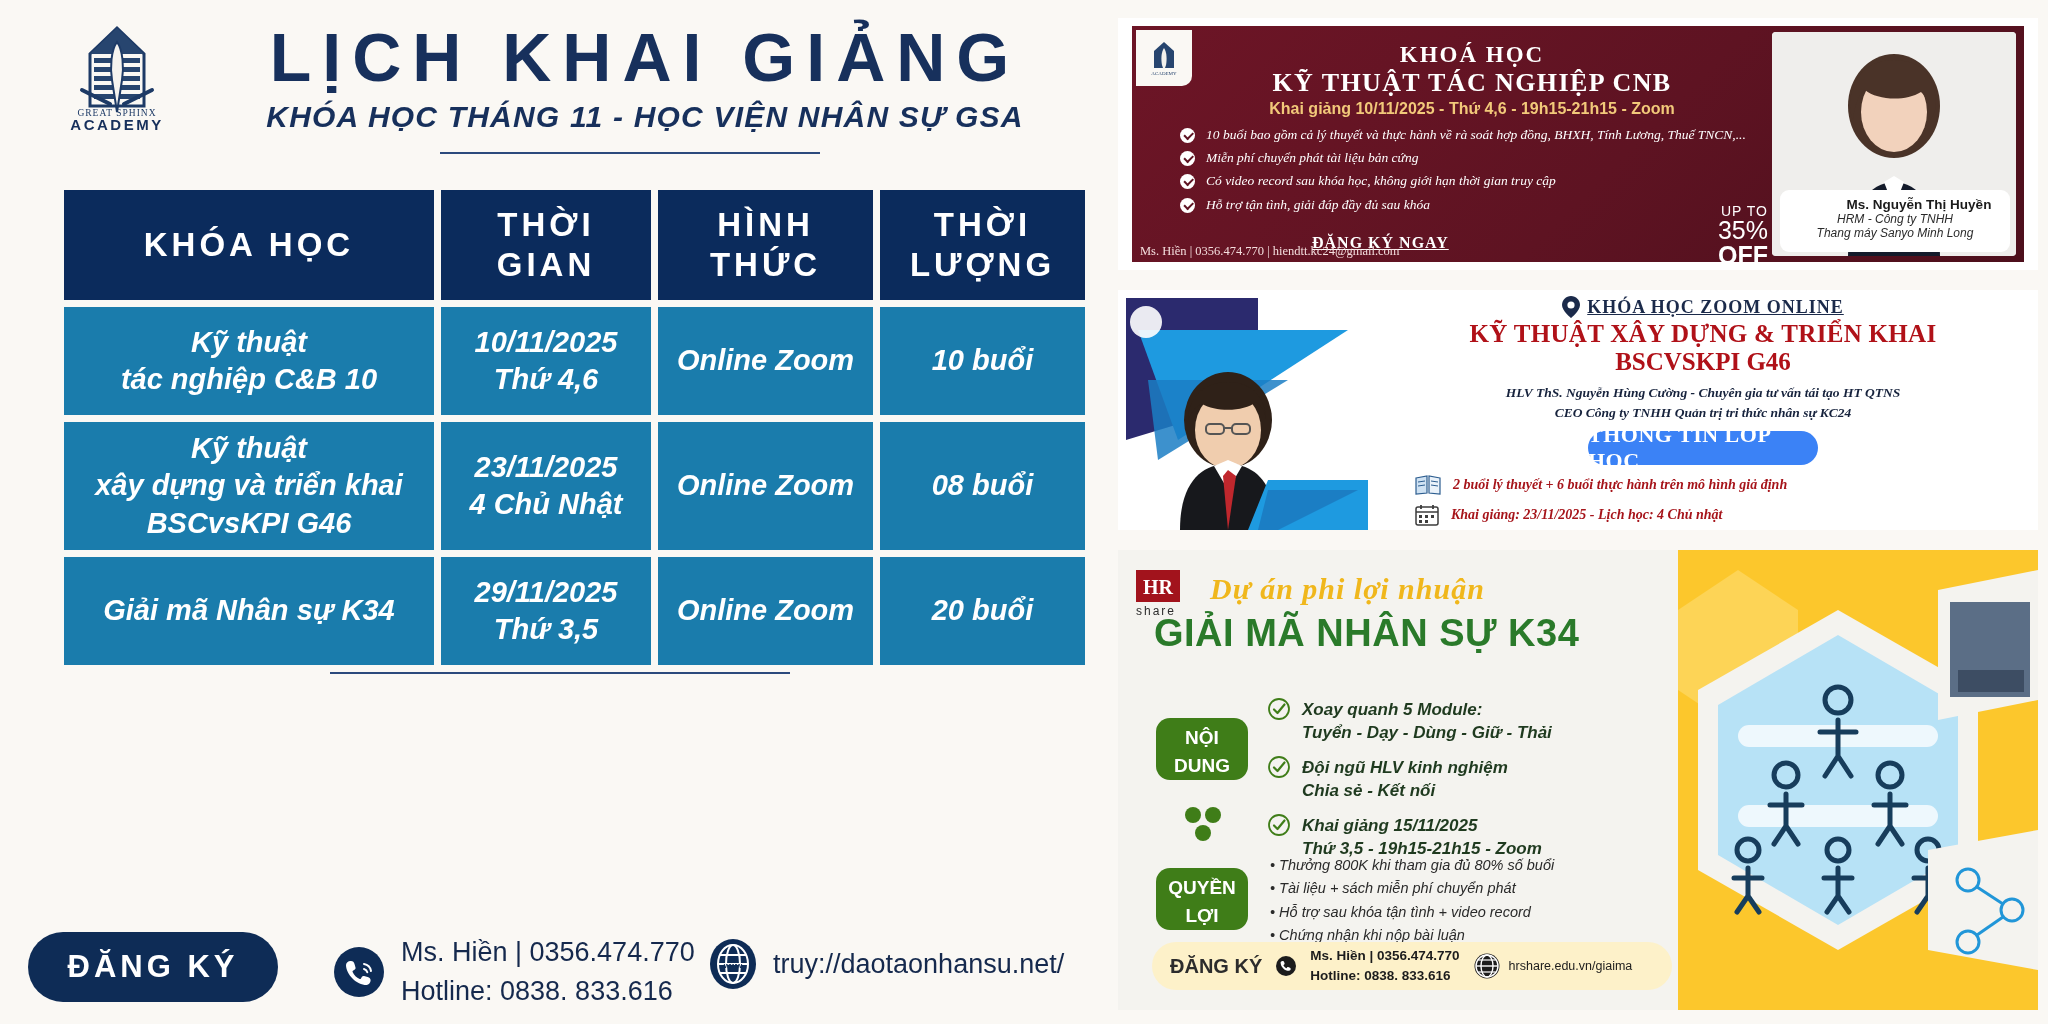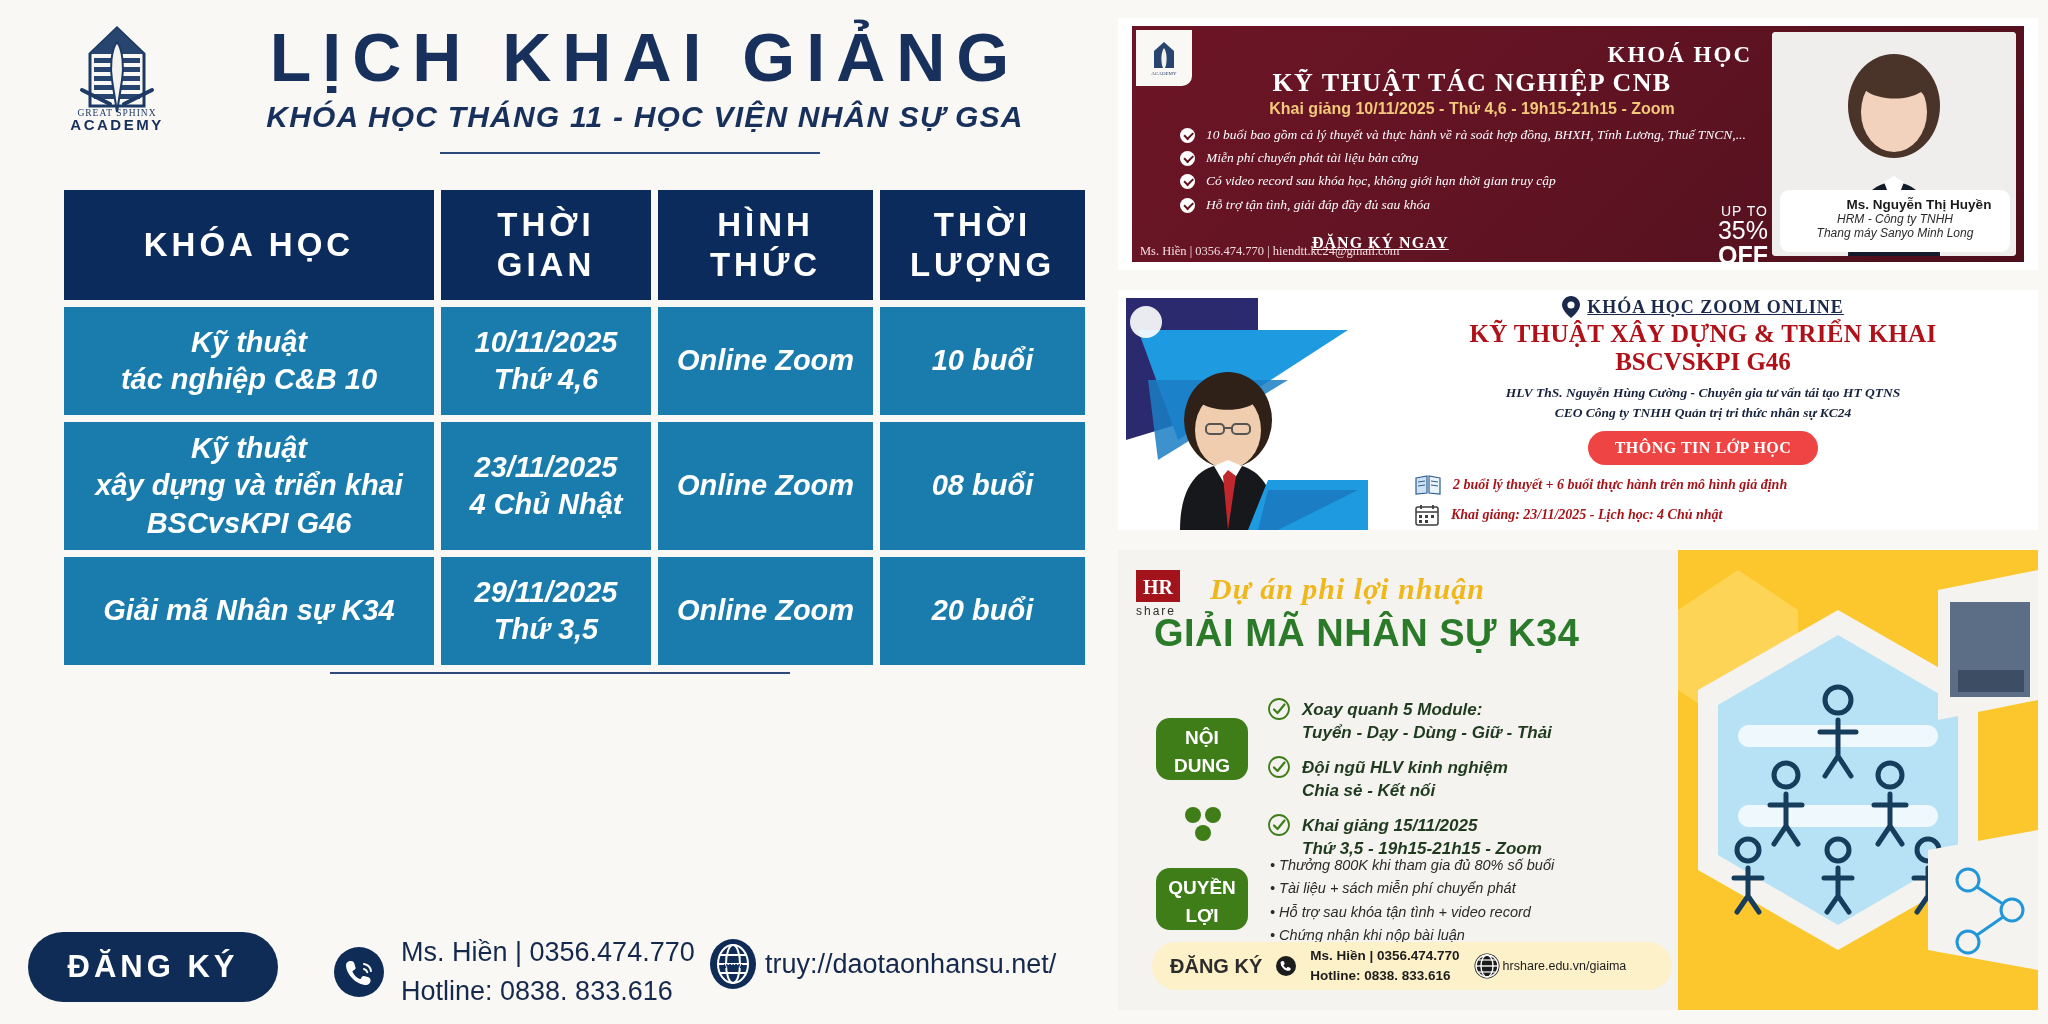--- a/index.html
+++ b/index.html
@@ -75,42 +75,42 @@
   
   .btn-register {
     position: absolute; left: 28px; top: 932px;
     width: 250px; height: 70px; border-radius: 38px;
     background: #0e2c56; color: #fff;
     display: flex; align-items: center; justify-content: center;
     font-size: 31px; font-weight: 700; letter-spacing: 4px;
   }
   .contact-block { position: absolute; left: 333px; top: 933px; display: flex; align-items: center; gap: 16px; }
   .contact-text { color: #15294d; font-size: 27px; line-height: 1.45; }
-  .web-block { position: absolute; left: 707px; top: 938px; display: flex; align-items: center; gap: 6px; }
+  .web-block { position: absolute; left: 707px; top: 938px; display: flex; align-items: center; gap: 14px; }
   .web-text { color: #15294d; font-size: 27px; }
   .ic-phone, .ic-globe { flex: none; display:block; }
 
   
   .cards { position: absolute; left: 1110px; top: 0; width: 938px; height: 1024px; }
 
   
   .card1 {
     position: absolute; left: 8px; top: 18px; width: 920px; height: 252px;
     background: #ffffff; overflow: hidden;
   }
   .c1-body {
     position: absolute; left: 14px; top: 8px; width: 892px; height: 236px;
     background: linear-gradient(135deg,#6d1526 0%,#5e1322 55%,#4d0f1c 100%);
   }
   .c1-logo {
     position: absolute; left: 4px; top: 4px; width: 56px; height: 56px;
     background: #faf8f4; border-radius: 0 0 10px 0;
     display: flex; align-items: center; justify-content: center;
   }
-  .c1-t1 { position: absolute; left: 60px; top: 16px; width: 560px; text-align: right;
+  .c1-t1 { position: absolute; left: 60px; top: 16px; width: 560px; text-align: center;
            color: #fff; font-family: "Liberation Serif", serif; font-weight: 700; font-size: 23px; letter-spacing: 2px; }
   .c1-t2 { position: absolute; left: 40px; top: 42px; width: 600px; text-align: center;
            color: #fff; font-family: "Liberation Serif", serif; font-weight: 700; font-size: 26px; letter-spacing: 1.4px; }
   .c1-t3 { position: absolute; left: 40px; top: 74px; width: 600px; text-align: center;
            color: #f2c97a; font-weight: 700; font-size: 16px; }
   .c1-list { position: absolute; left: 48px; top: 100px; width: 580px; }
   .c1-li { position: relative; padding-left: 26px; margin-bottom: 5px;
            color: #fff; font-family: "Liberation Serif", serif; font-style: italic; font-size: 13.5px; line-height: 1.35; }
   .c1-li::before {
     content: ""; position: absolute; left: 0; top: 2px; width: 15px; height: 15px;
@@ -154,22 +154,22 @@
   .c2-right { position: absolute; left: 255px; top: 6px; width: 660px; }
   .c2-kicker { text-align: center; font-family:"Liberation Serif",serif; font-weight:700;
                font-size: 18px; letter-spacing: 1px; color: #1b2a4a; display:flex; align-items:center; justify-content:center; gap:7px;text-decoration:underline; }
   .c2-t1 { text-align: center; font-family:"Liberation Serif",serif; font-weight: 700;
            font-size: 25px; color: #b01118; letter-spacing: 0.3px; margin-top: 2px; }
   .c2-t2 { text-align: center; font-family:"Liberation Serif",serif; font-weight: 700;
            font-size: 25px; color: #b01118; }
   .c2-hlv { text-align: center; font-family:"Liberation Serif",serif; font-style: italic; font-weight:700;
             font-size: 13.5px; color: #17233d; margin-top: 7px; line-height: 1.45; }
   .c2-btn { margin: 9px auto 0; width: 230px; height: 34px; border-radius: 18px;
-            background: #ef4444; color: #fff; display:flex; align-items:center; justify-content:center;
-            font-family:"Liberation Serif",serif; font-weight: 700; font-size: 16px; letter-spacing: .5px; }
+            background: #3b82f6; color: #fff; display:flex; align-items:center; justify-content:center;
+            font-family:"Liberation Serif",serif; font-weight: 700; font-size: 22px; letter-spacing: .5px; }
   .c2-info { margin-top: 10px; padding-left: 42px; }
   .c2-row { display: flex; align-items: center; gap: 12px; margin-bottom: 9px;
             font-family:"Liberation Serif",serif; font-style: italic; font-weight: 700;
             font-size: 14px; color: #a6141a; }
 
   
   .card3 {
     position: absolute; left: 8px; top: 550px; width: 920px; height: 460px;
     background: #f4f3ef; overflow: hidden;
   }
@@ -188,21 +188,21 @@
   .c3-dots { position: absolute; left: 62px; top: 255px; width: 50px; height: 40px; }
   .c3-bullets { position: absolute; left: 150px; top: 148px; width: 390px; }
   .c3-b { display: flex; gap: 12px; margin-bottom: 11px; }
   .c3-b-tx { font-size: 17px; font-weight: 600; color: #1f3a1f; line-height: 1.38; font-style: italic; }
   .c3-benefits { position: absolute; left: 152px; top: 304px; width: 400px;
                  font-size: 14.5px; font-style: italic; color: #2a2a2a; line-height: 1.62; }
   .c3-foot { position: absolute; left: 34px; top: 392px; width: 520px; height: 48px;
              background: #fdf1c9; border-radius: 24px; display: flex; align-items: center; gap: 14px; padding-left: 18px; }
   .c3-dk { font-size: 20px; font-weight: 800; color: #2c2c2c; }
   .c3-ct { font-size: 13.5px; font-weight: 700; color: #1c1c1c; line-height: 1.5; }
-  .c3-web { display: flex; align-items: center; gap: 3px; font-size: 12.5px; color: #1c1c1c; }
+  .c3-web { display: flex; align-items: center; gap: 9px; font-size: 12.5px; color: #1c1c1c; }
   .ck { flex: none; }
 </style>
 </head>
 <body>
 
 <div class="stage">
 
   <div class="left-panel">
 
     <div class="logo-wrap">

